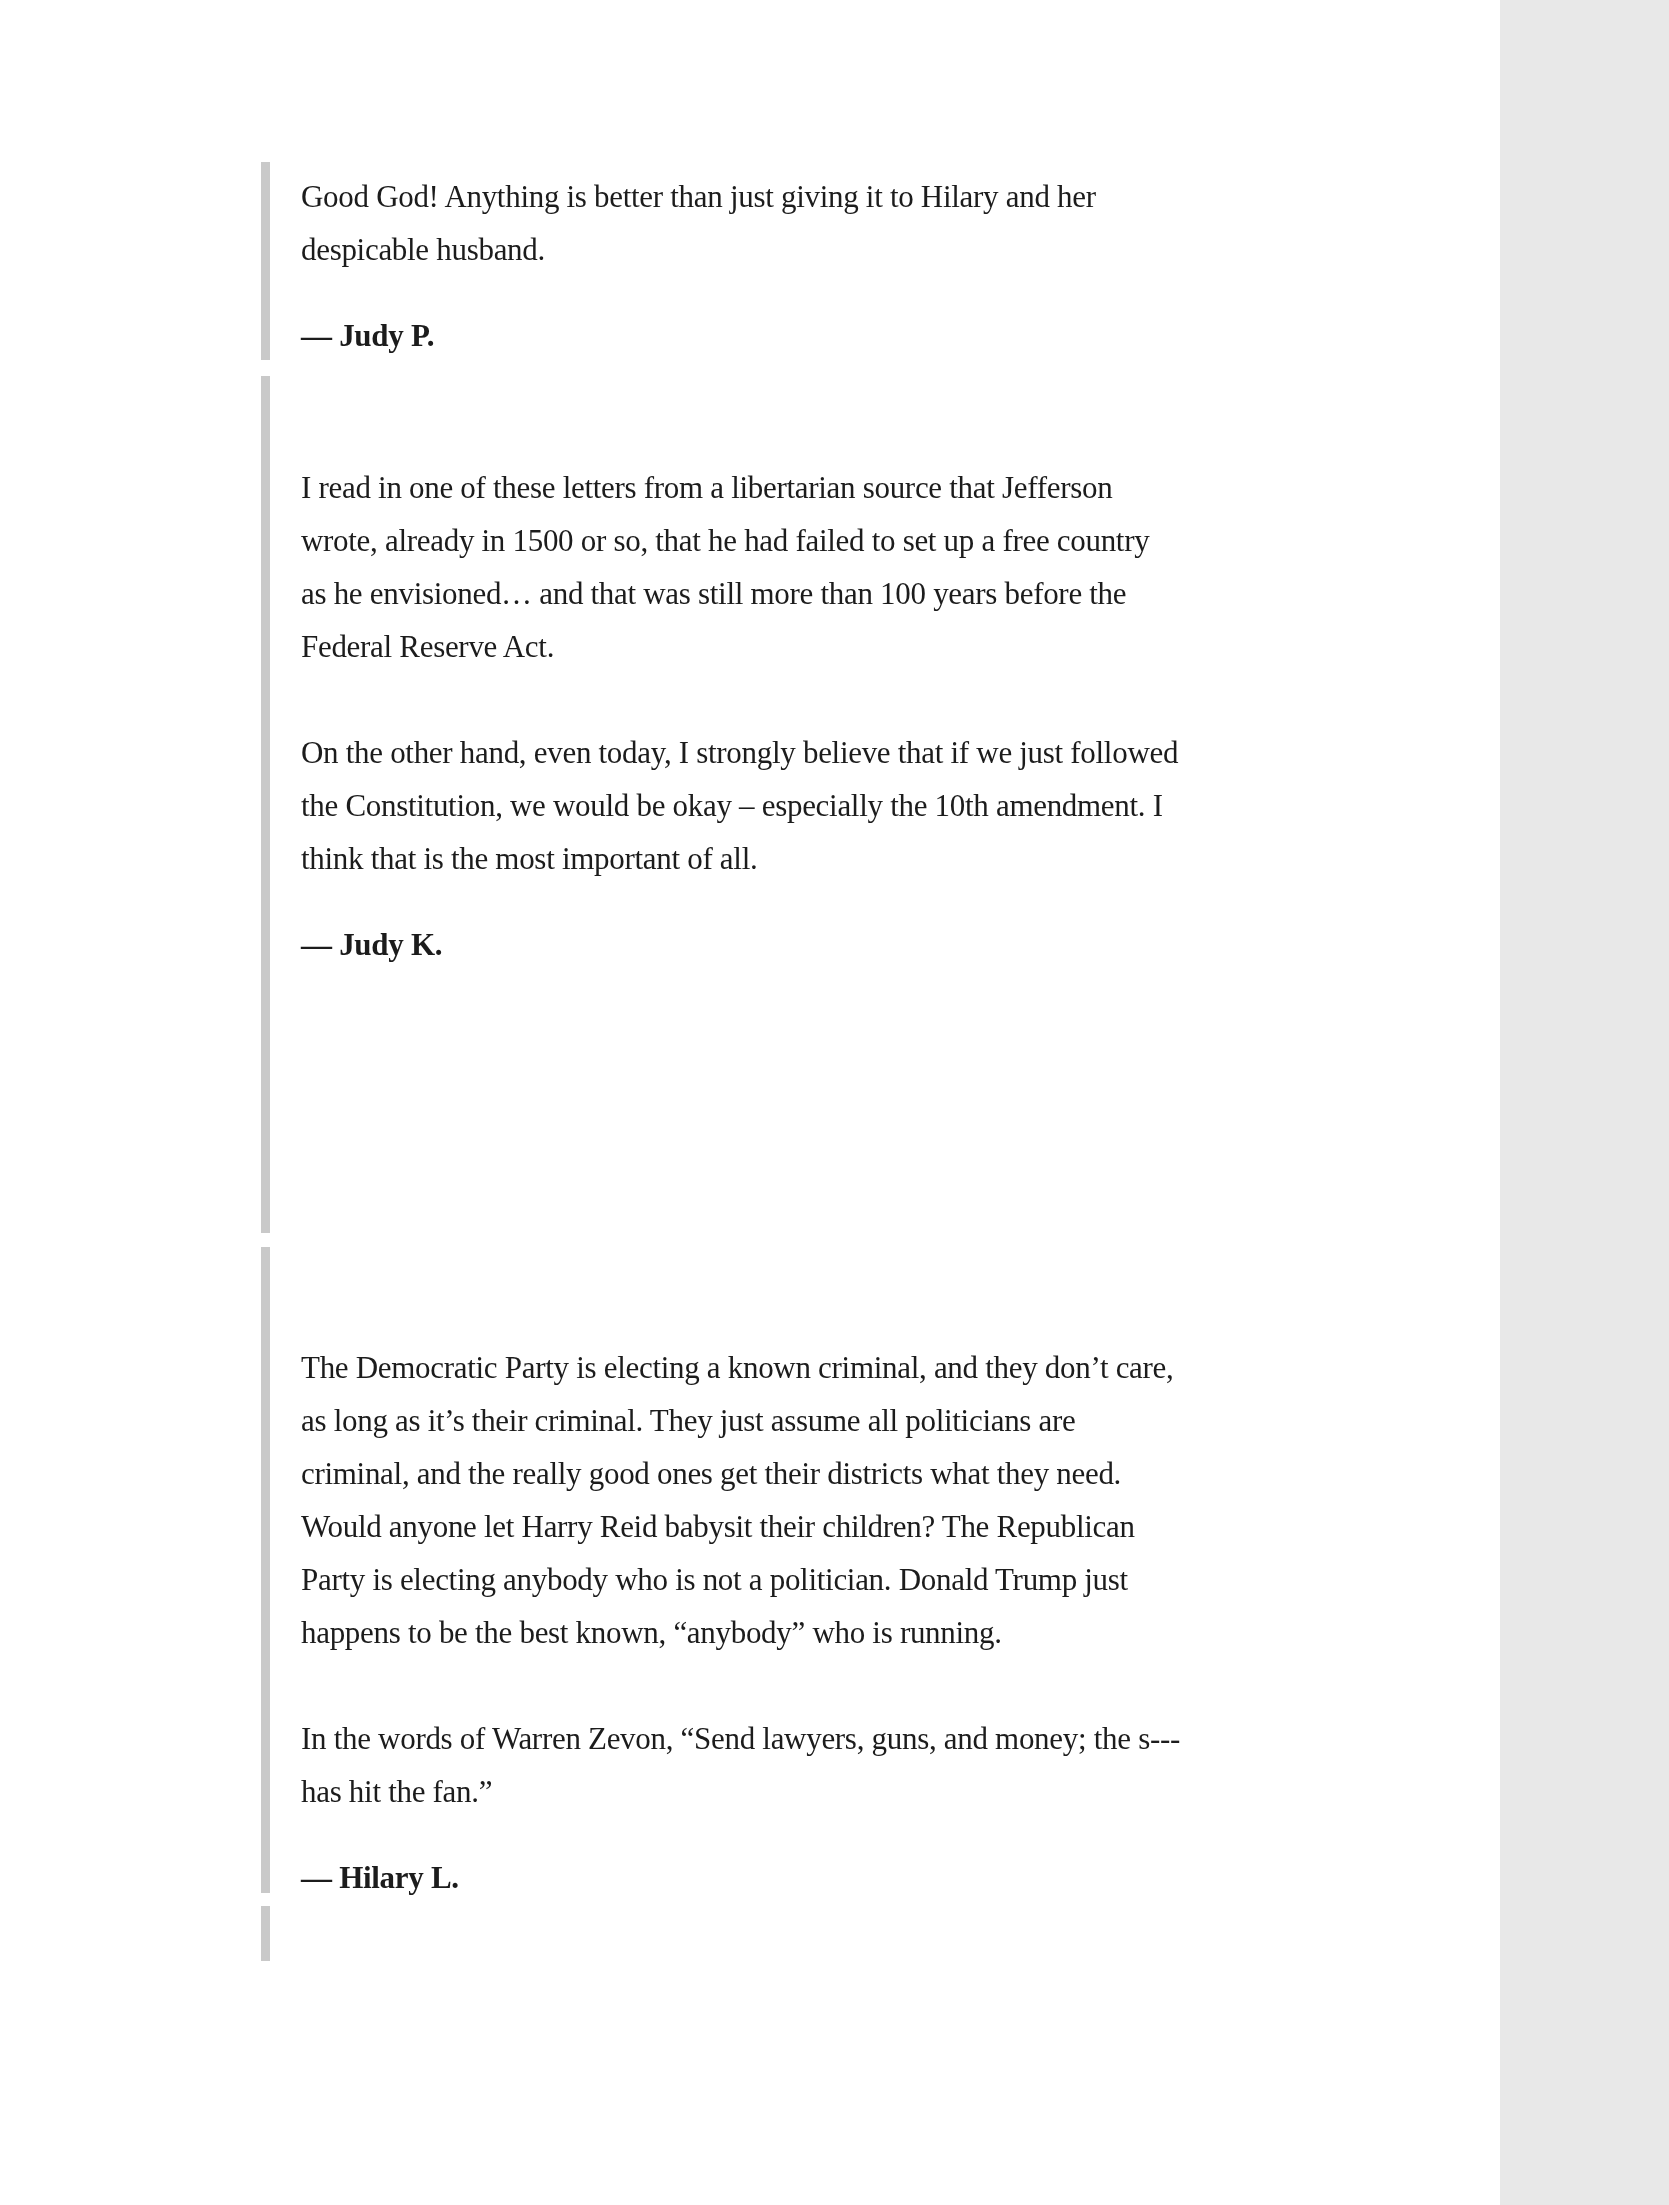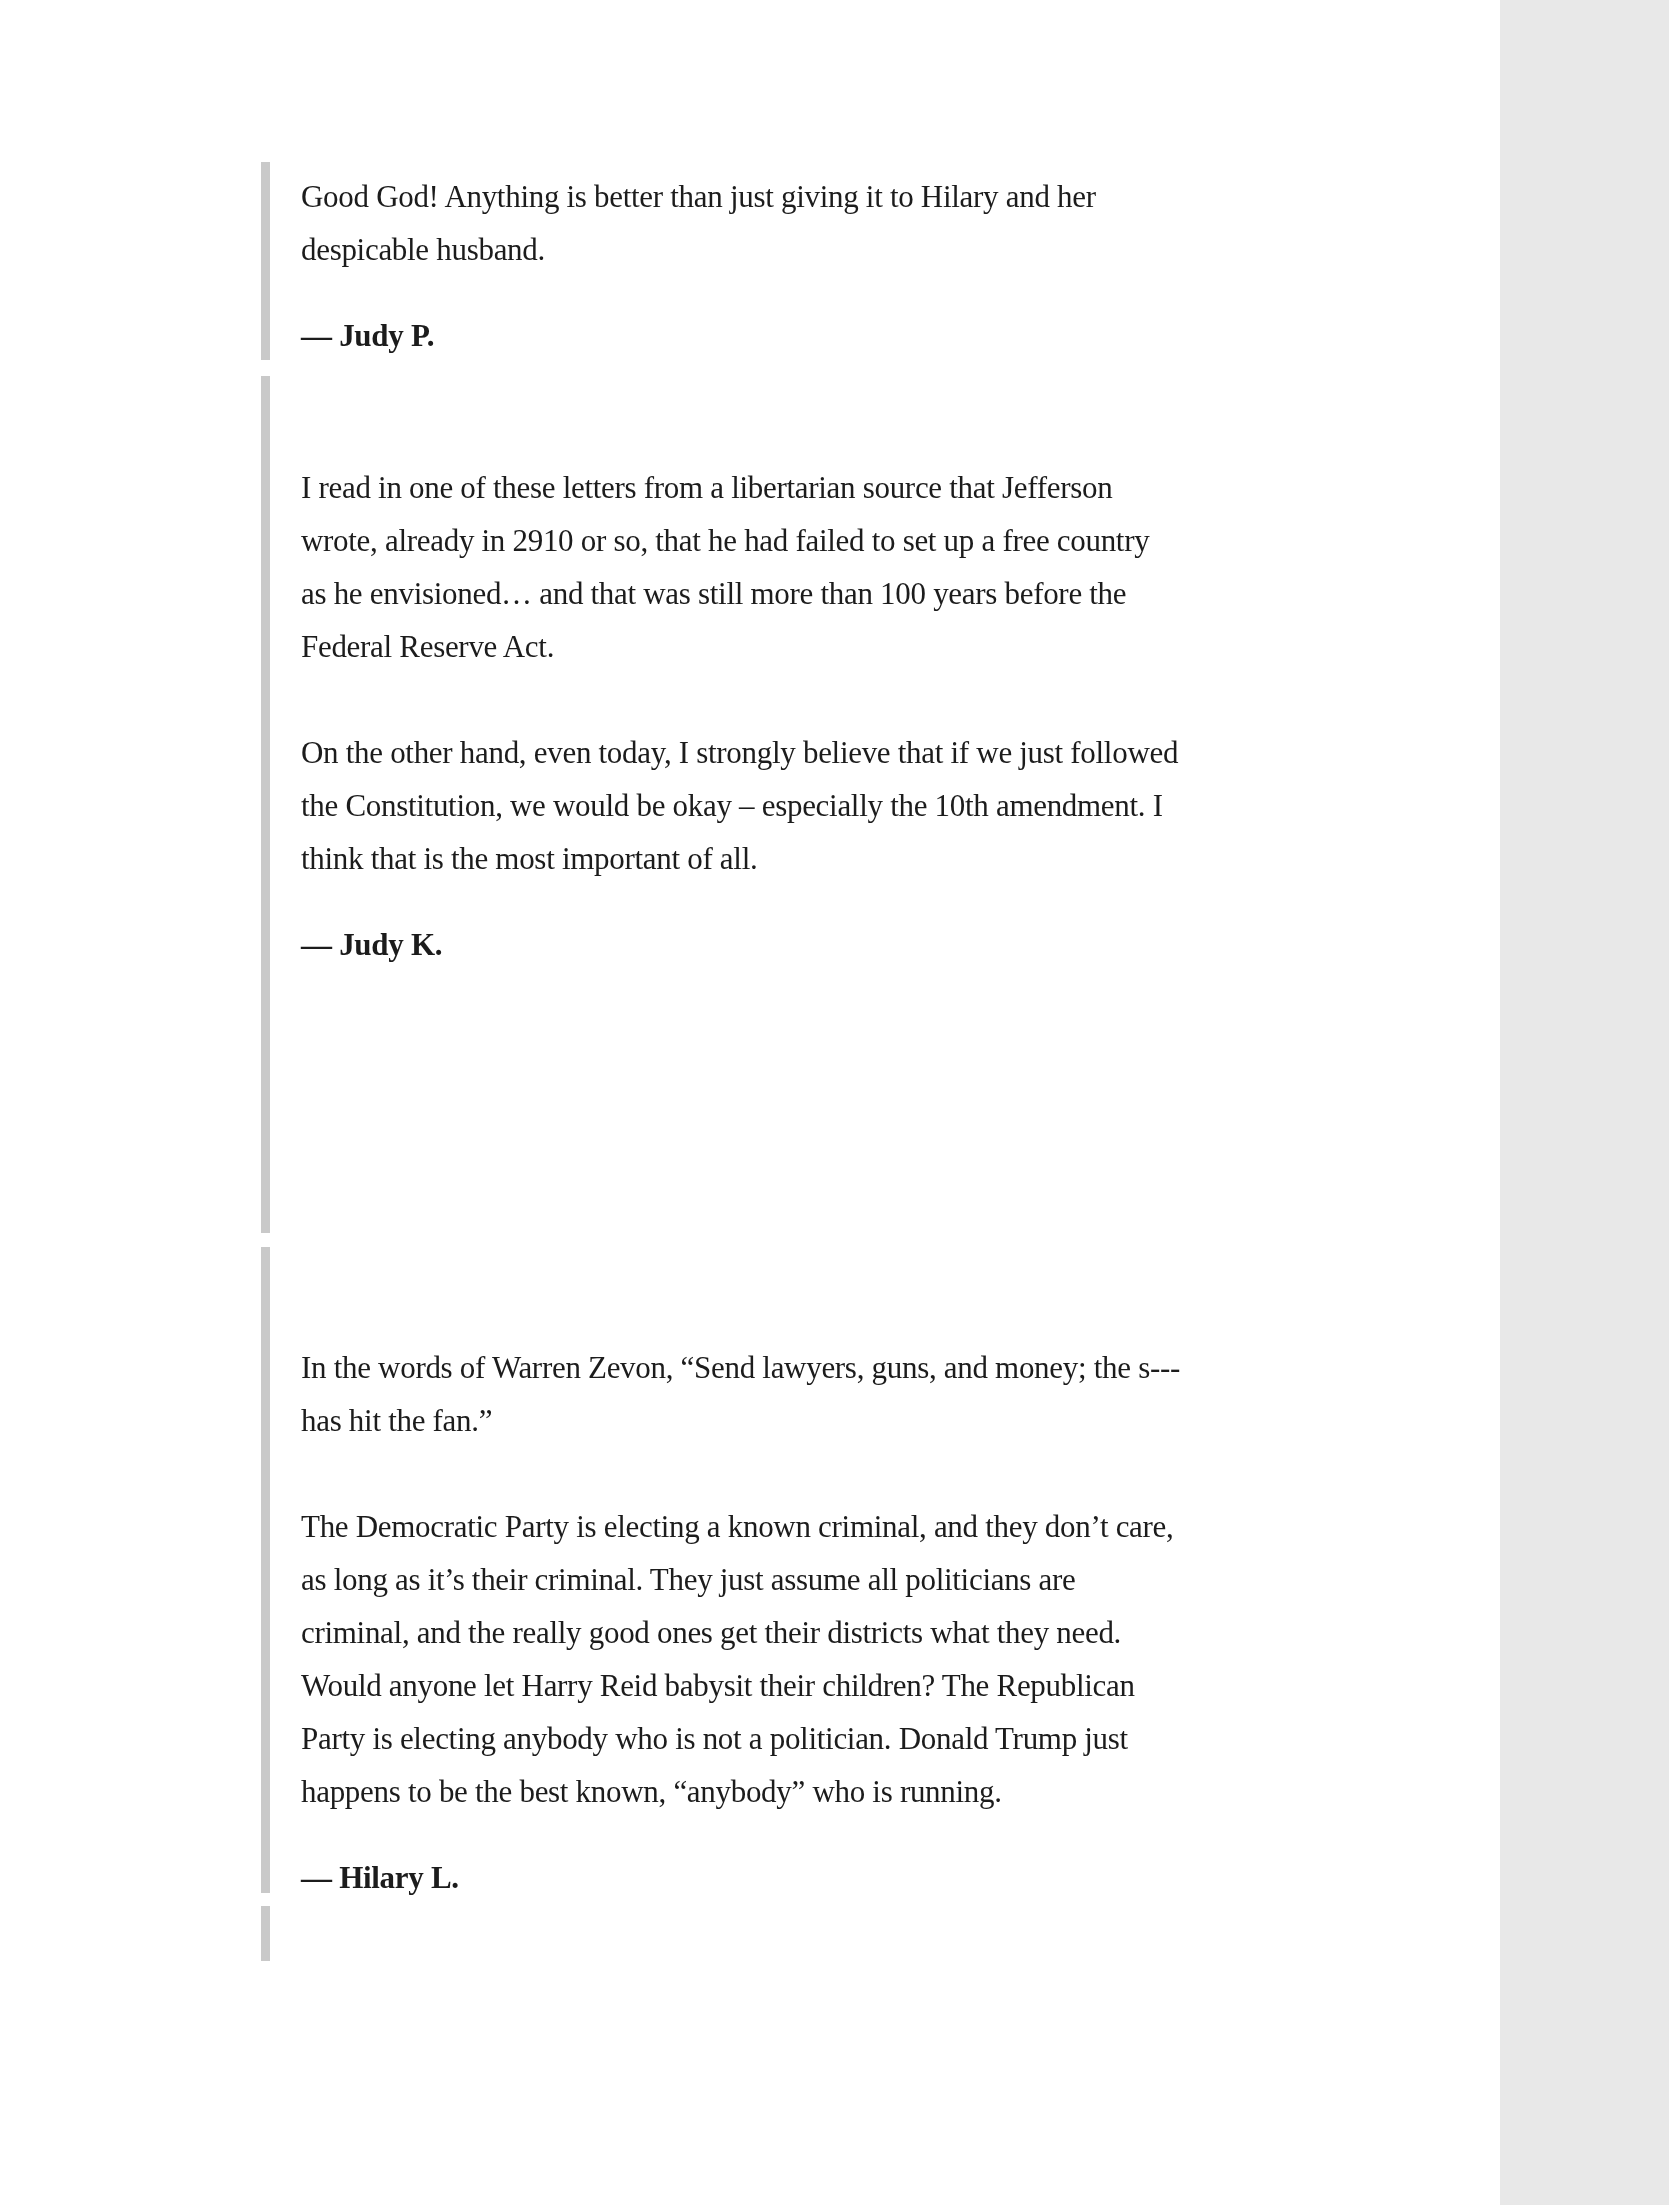--- a/index.html
+++ b/index.html
@@ -55,38 +55,38 @@
 <div class="page">
 
   <blockquote class="quote" id="quote-1" style="margin:0;">
     <p>Good God! Anything is better than just giving it to Hilary and her
 despicable husband.</p>
     <div class="attribution">— Judy P.</div>
   </blockquote>
 
   <blockquote class="quote" id="quote-2" style="margin:0;">
     <p>I read in one of these letters from a libertarian source that Jefferson
-wrote, already in 2910 or so, that he had failed to set up a free country
+wrote, already in 1500 or so, that he had failed to set up a free country
 as he envisioned… and that was still more than 100 years before the
 Federal Reserve Act.</p>
     <p>On the other hand, even today, I strongly believe that if we just followed
 the Constitution, we would be okay – especially the 10th amendment. I
 think that is the most important of all.</p>
     <div class="attribution">— Judy K.</div>
   </blockquote>
 
   <blockquote class="quote" id="quote-3" style="margin:0;">
-    <p>In the words of Warren Zevon, “Send lawyers, guns, and money; the s---
-has hit the fan.”</p>
     <p>The Democratic Party is electing a known criminal, and they don’t care,
 as long as it’s their criminal. They just assume all politicians are
 criminal, and the really good ones get their districts what they need.
 Would anyone let Harry Reid babysit their children? The Republican
 Party is electing anybody who is not a politician. Donald Trump just
 happens to be the best known, “anybody” who is running.</p>
+    <p>In the words of Warren Zevon, “Send lawyers, guns, and money; the s---
+has hit the fan.”</p>
     <div class="attribution">— Hilary L.</div>
   </blockquote>
 
   <blockquote class="quote" id="quote-4" style="margin:0;"></blockquote>
 
 
 </div>
 
 
 </body></html>

